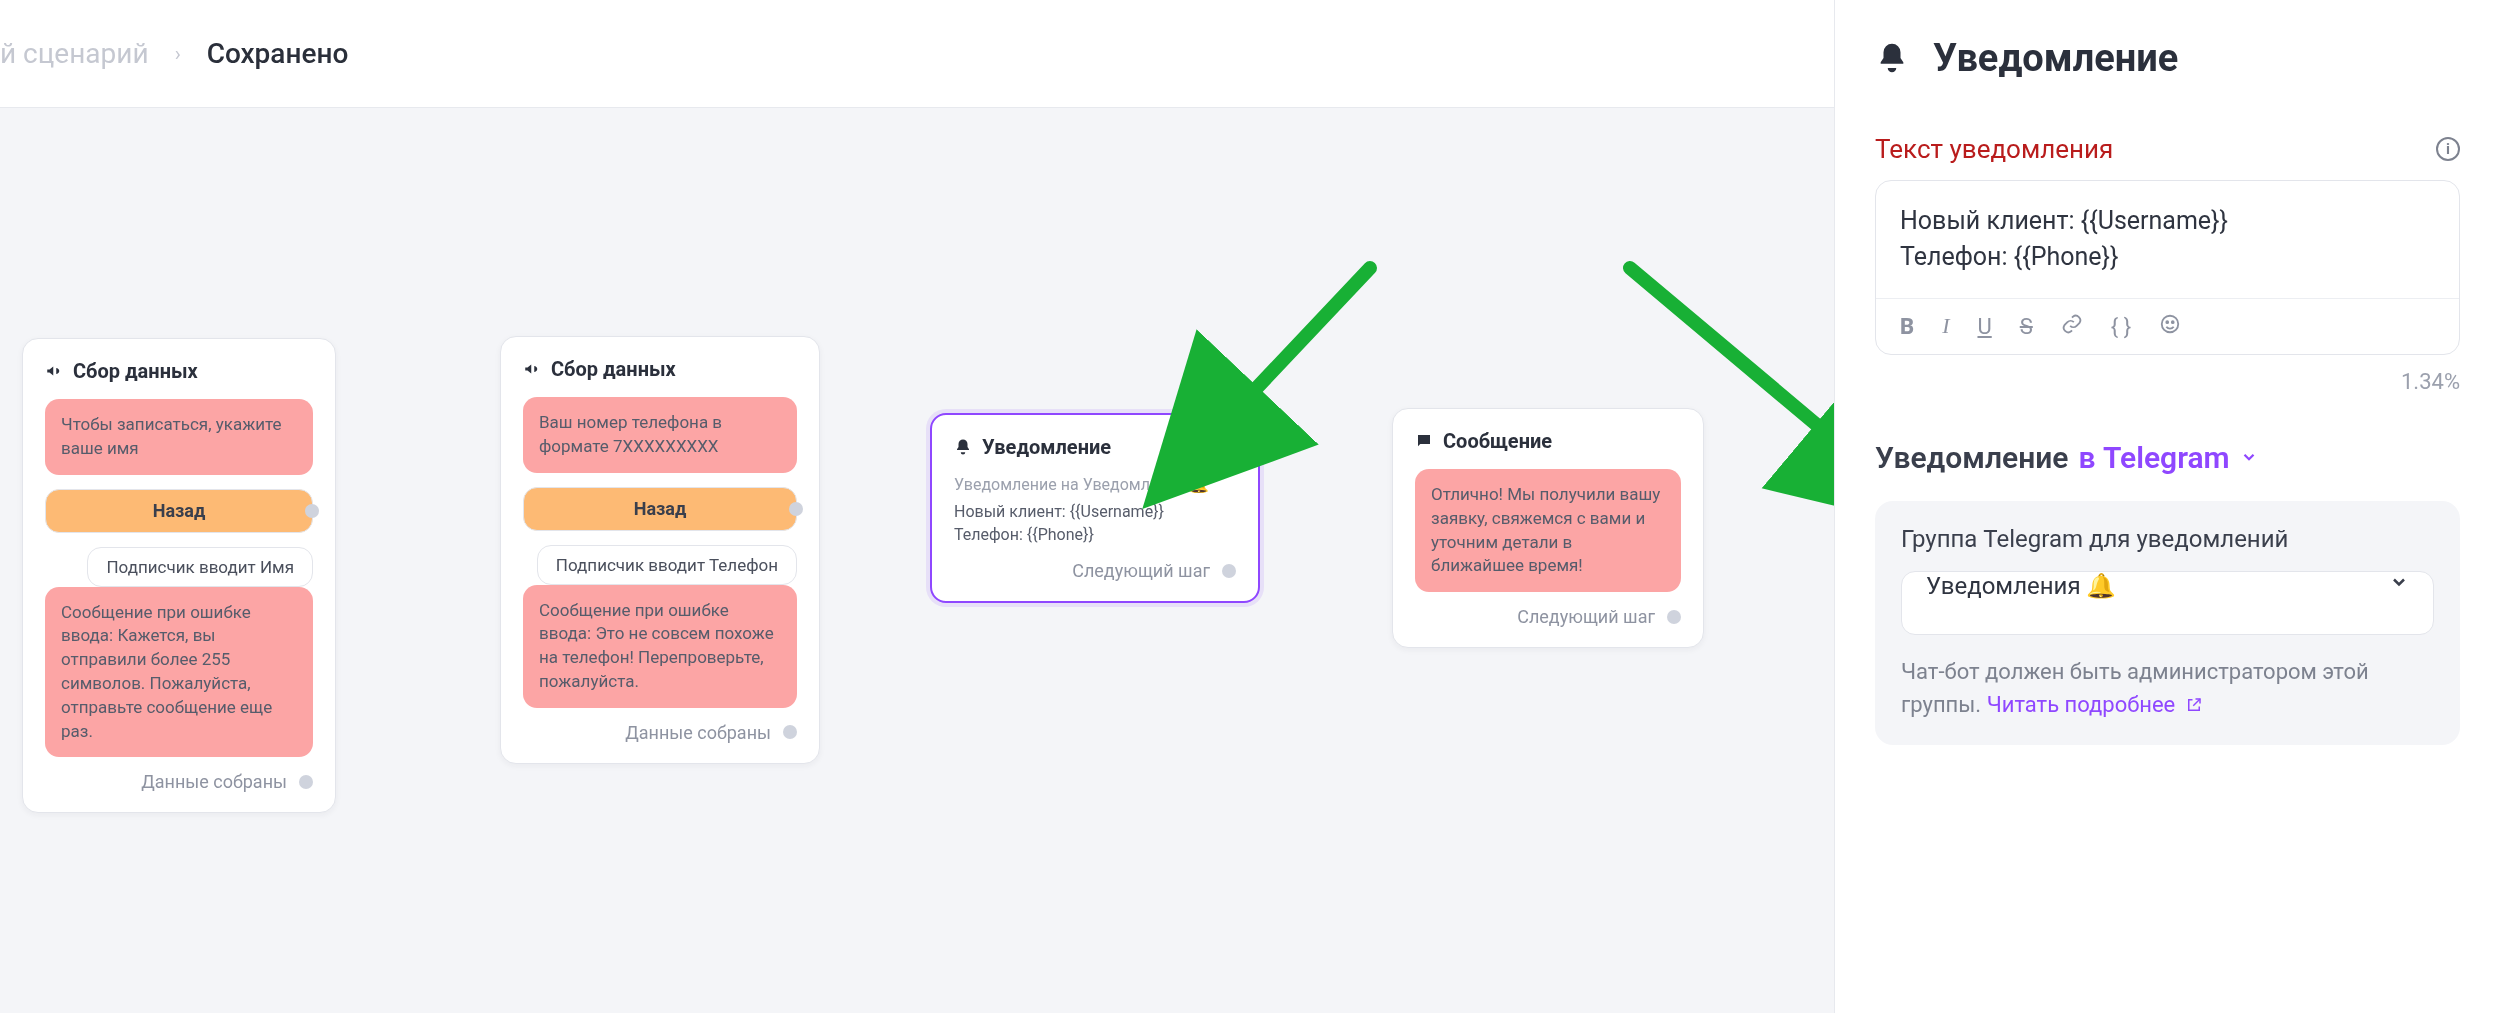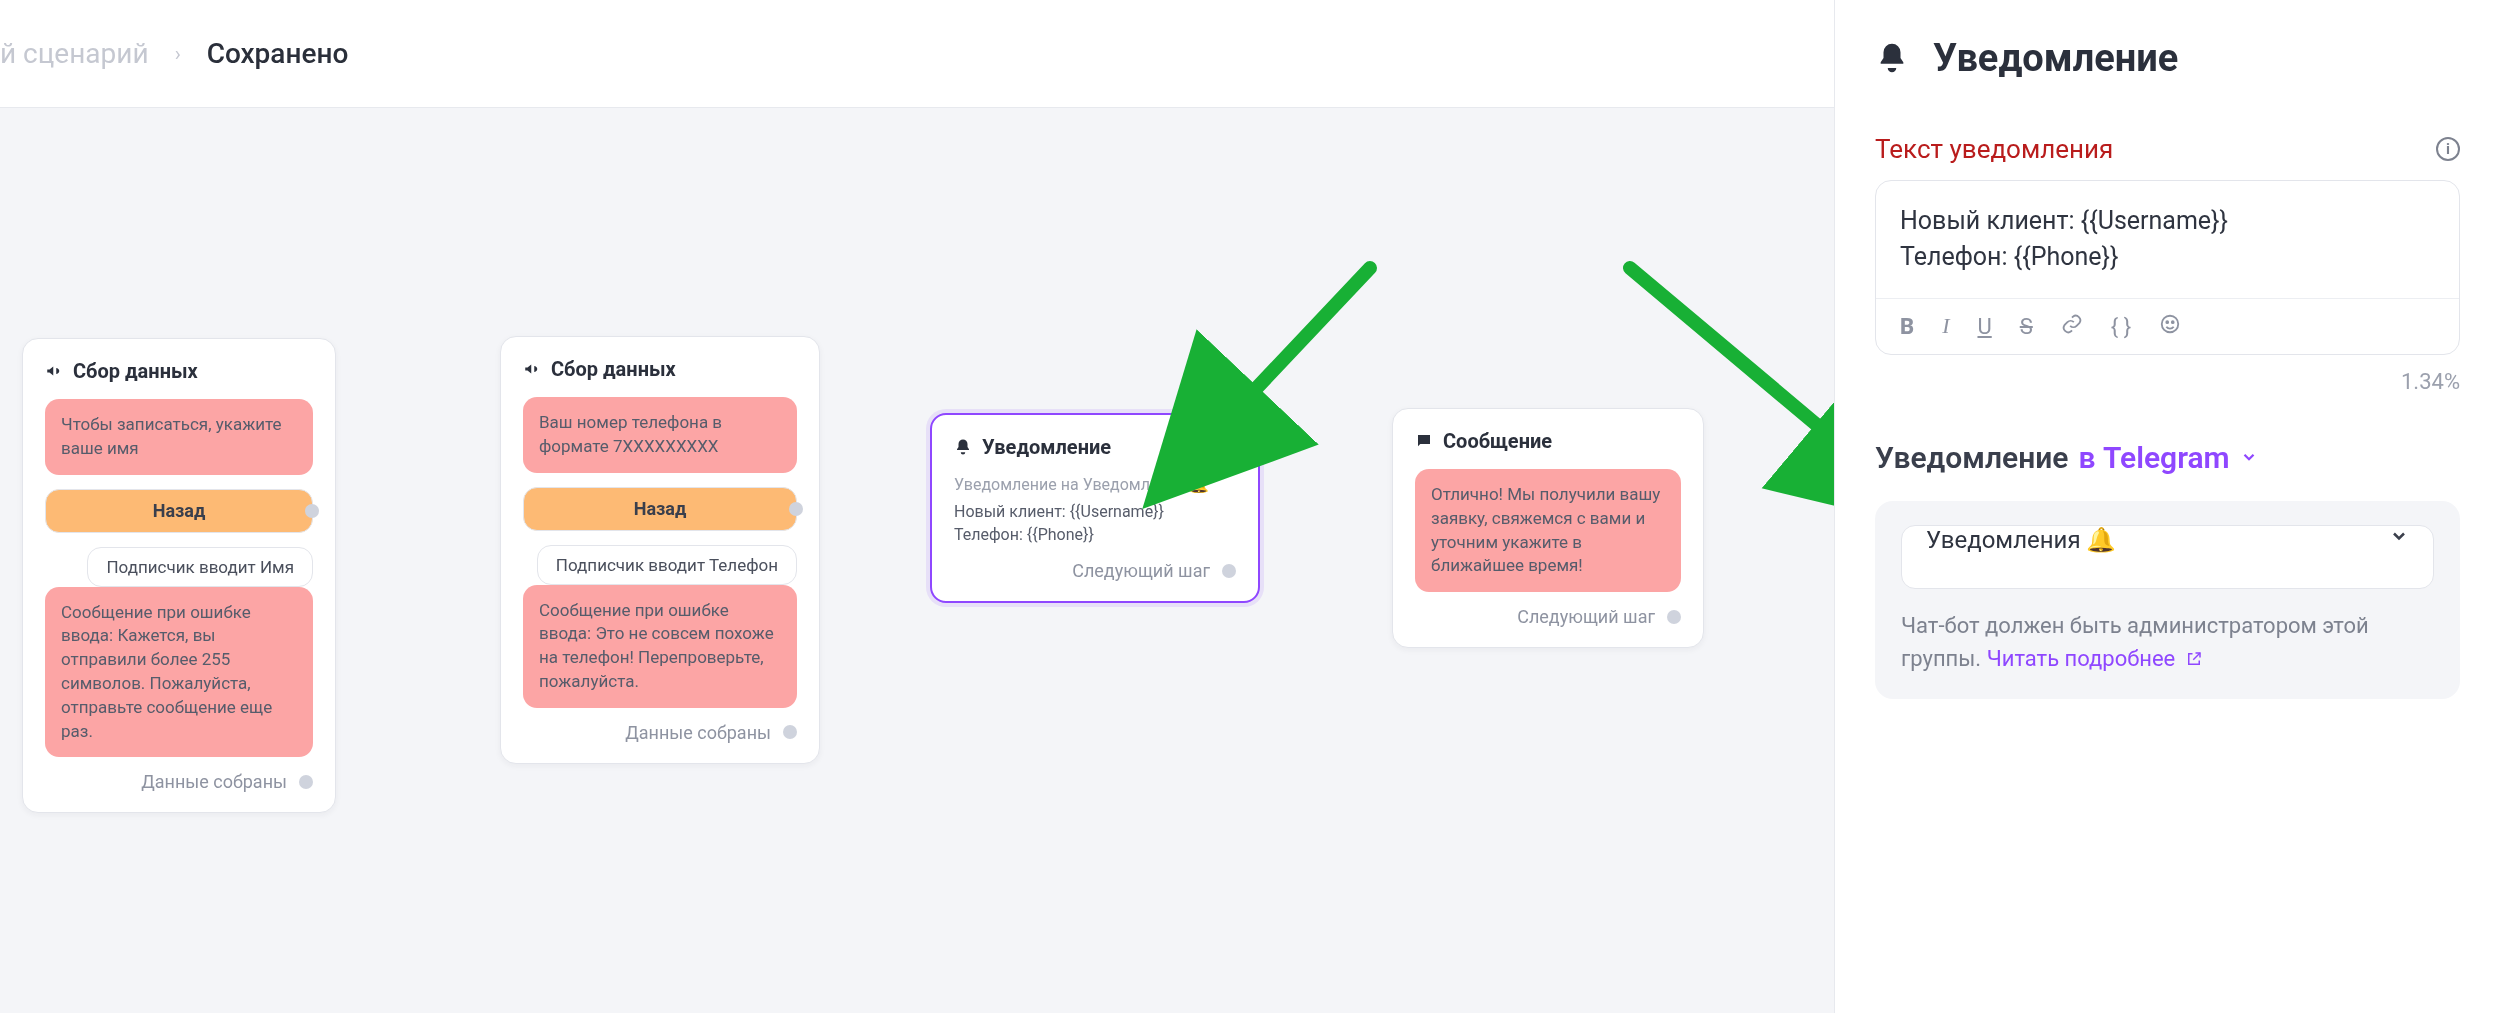--- a/index.html
+++ b/index.html
@@ -187,21 +187,21 @@
 
     <div class="node" style="left:1392px;top:300px;width:312px">
       <h4>
         <span class="ico">
           <svg viewBox="0 0 24 24" fill="#2b303c">
               <path d="M4 4h16v12H7l-3 3V4z"></path>
             </svg>
         </span>
         <span>Сообщение</span>
       </h4>
-      <div class="msgbox">Отлично! Мы получили вашу заявку, свяжемся с вами и уточним укажите в ближайшее время!</div>
+      <div class="msgbox">Отлично! Мы получили вашу заявку, свяжемся с вами и уточним детали в ближайшее время!</div>
       <div class="footer-row">
         <span>Следующий шаг</span>
           <span class="dot"></span>
       </div>
     </div>
 
     <div class="garrow" style="left:1140px;top:150px">
       <svg width="260" height="230">
           <defs>
             <marker id="ah1" markerWidth="14" markerHeight="14" refX="6" refY="6" orient="auto">
@@ -268,20 +268,21 @@
 
     <div class="secthdr">
       <span class="t1">Уведомление</span>
       <span class="t2">в Telegram</span>
       <svg class="chev" viewBox="0 0 24 24">
           <polyline points="6 9 12 15 18 9"></polyline>
         </svg>
     </div>
 
     <div class="graybox">
+      <div class="glabel">Группа Telegram для уведомлений</div>
       <div class="select">
         <span>Уведомления 🔔</span>
         <svg class="chev" viewBox="0 0 24 24">
             <polyline points="6 9 12 15 18 9"></polyline>
           </svg>
       </div>
       <div class="hint">
         <span>Чат-бот должен быть администратором этой группы. </span><a href="#"><span>Читать подробнее</span>
           <svg class="ext" viewBox="0 0 24 24">
               <path d="M14 4h6v6"></path>

